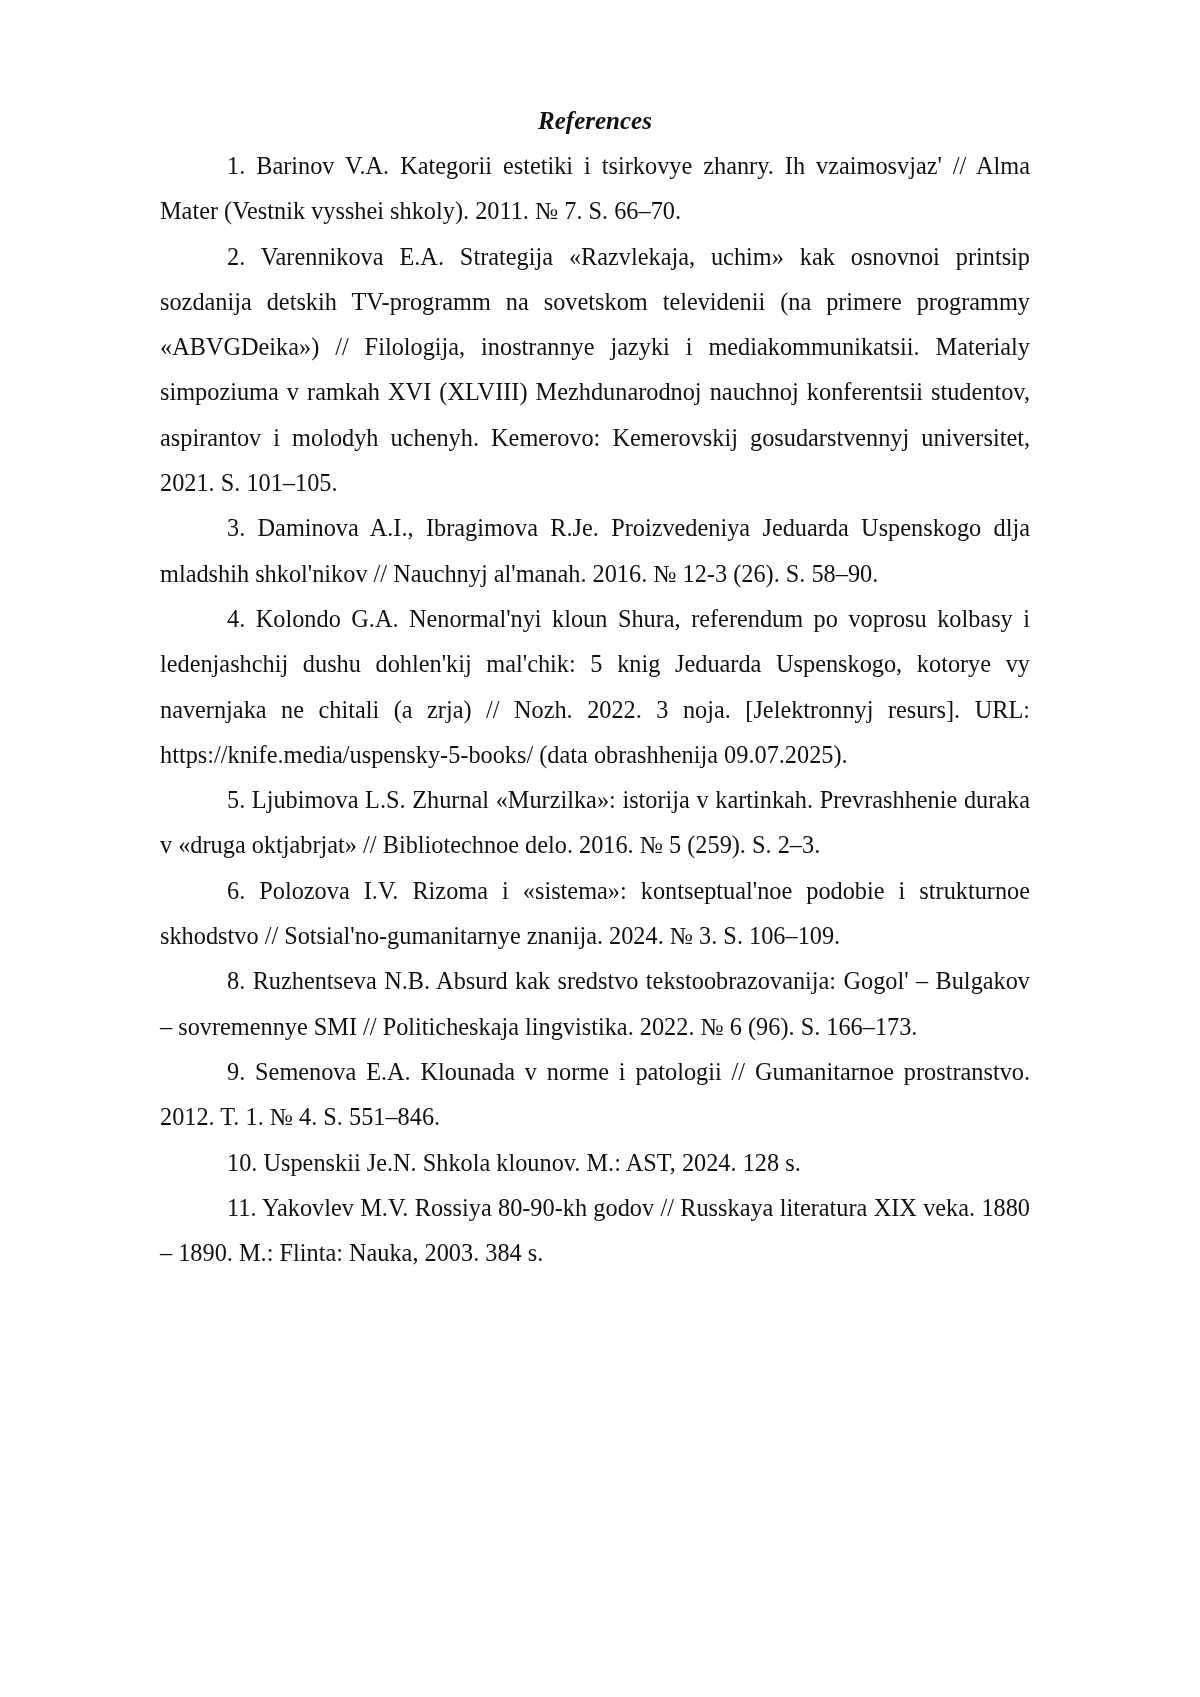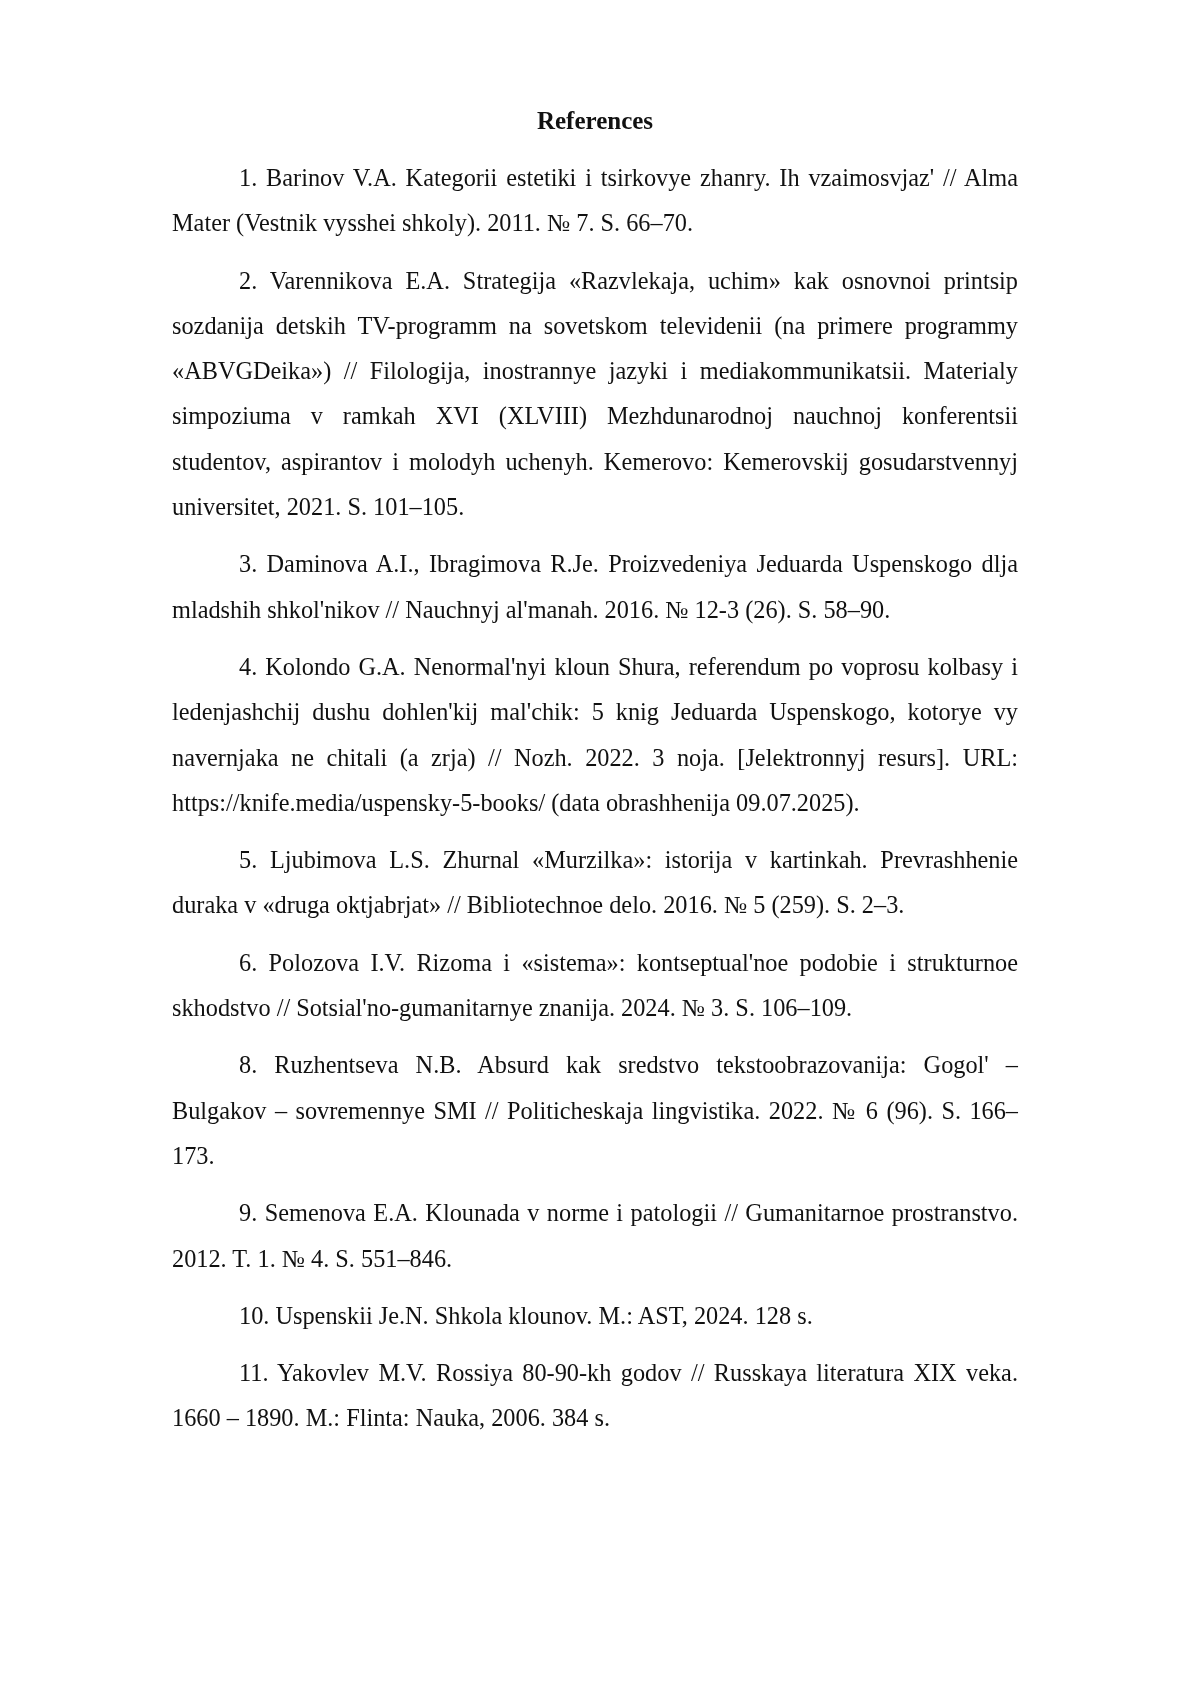--- a/index.html
+++ b/index.html
@@ -21,47 +21,48 @@
       top: 98px;
       width: 870px;
     }
     .heading {
       text-align: center;
       font-weight: bold;
       font-size: 25px;
       line-height: 45px;
       margin: 0;
       padding-left: 0;
+      font-style: italic;
     }
     .ref-list {
       margin: 0;
       padding: 0;
       list-style: none;
     }
     .ref {
       font-size: 24.3px;
       line-height: 45.3px;
       text-align: justify;
       text-indent: 67px;
-      margin: 12px;
+      margin: 0;
       padding: 0;
       hyphens: none;
     }
     .ref-num { }
   </style>
 </head>
 <body>
 
 <div class="page">
   <h2 class="heading">References</h2>
   <ol class="ref-list">
     <li class="ref"><span class="ref-num">1.</span> <span>Barinov V.A. Kategorii estetiki i tsirkovye zhanry. Ih vzaimosvjaz' // Alma Mater (Vestnik vysshei shkoly). 2011. № 7. S. 66–70.</span></li>
     <li class="ref"><span class="ref-num">2.</span> <span>Varennikova E.A. Strategija «Razvlekaja, uchim» kak osnovnoi printsip sozdanija detskih TV-programm na sovetskom televidenii (na primere programmy «ABVGDeika») // Filologija, inostrannye jazyki i mediakommunikatsii. Materialy simpoziuma v ramkah XVI (XLVIII) Mezhdunarodnoj nauchnoj konferentsii studentov, aspirantov i molodyh uchenyh. Kemerovo: Kemerovskij gosudarstvennyj universitet, 2021. S. 101–105.</span></li>
     <li class="ref"><span class="ref-num">3.</span> <span>Daminova A.I., Ibragimova R.Je. Proizvedeniya Jeduarda Uspenskogo dlja mladshih shkol'nikov // Nauchnyj al'manah. 2016. № 12-3 (26). S. 58–90.</span></li>
     <li class="ref"><span class="ref-num">4.</span> <span>Kolondo G.A. Nenormal'nyi kloun Shura, referendum po voprosu kolbasy i ledenjashchij dushu dohlen'kij mal'chik: 5 knig Jeduarda Uspenskogo, kotorye vy navernjaka ne chitali (a zrja) // Nozh. 2022. 3 noja. [Jelektronnyj resurs]. URL: https://knife.media/uspensky-5-books/ (data obrashhenija 09.07.2025).</span></li>
     <li class="ref"><span class="ref-num">5.</span> <span>Ljubimova L.S. Zhurnal «Murzilka»: istorija v kartinkah. Prevrashhenie duraka v «druga oktjabrjat» // Bibliotechnoe delo. 2016. № 5 (259). S. 2–3.</span></li>
     <li class="ref"><span class="ref-num">6.</span> <span>Polozova I.V. Rizoma i «sistema»: kontseptual'noe podobie i strukturnoe skhodstvo // Sotsial'no-gumanitarnye znanija. 2024. № 3. S. 106–109.</span></li>
     <li class="ref"><span class="ref-num">8.</span> <span>Ruzhentseva N.B. Absurd kak sredstvo tekstoobrazovanija: Gogol' – Bulgakov – sovremennye SMI // Politicheskaja lingvistika. 2022. № 6 (96). S. 166–173.</span></li>
     <li class="ref"><span class="ref-num">9.</span> <span>Semenova E.A. Klounada v norme i patologii // Gumanitarnoe prostranstvo. 2012. T. 1. № 4. S. 551–846.</span></li>
     <li class="ref"><span class="ref-num">10.</span> <span>Uspenskii Je.N. Shkola klounov. M.: AST, 2024. 128 s.</span></li>
-    <li class="ref"><span class="ref-num">11.</span> <span>Yakovlev M.V. Rossiya 80-90-kh godov // Russkaya literatura XIX veka. 1660 – 1890. M.: Flinta: Nauka, 2006. 384 s.</span></li>
+    <li class="ref"><span class="ref-num">11.</span> <span>Yakovlev M.V. Rossiya 80-90-kh godov // Russkaya literatura XIX veka. 1880 – 1890. M.: Flinta: Nauka, 2003. 384 s.</span></li>
   </ol>
 </div>
 
 </body></html>

